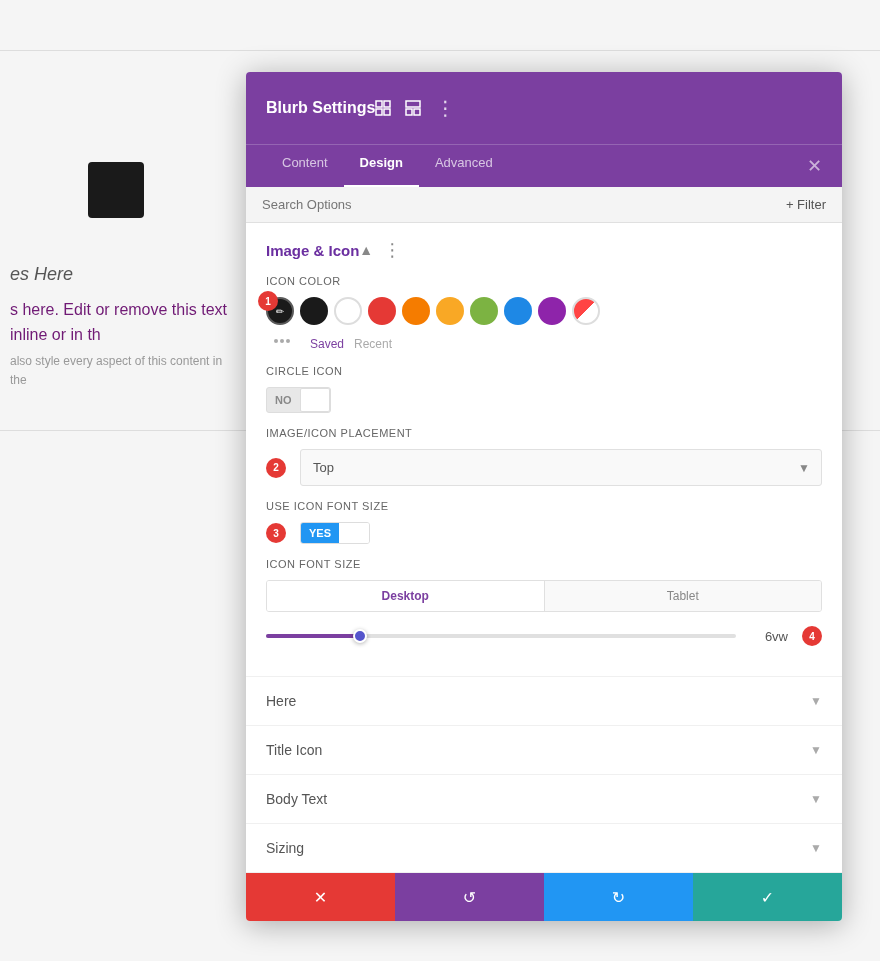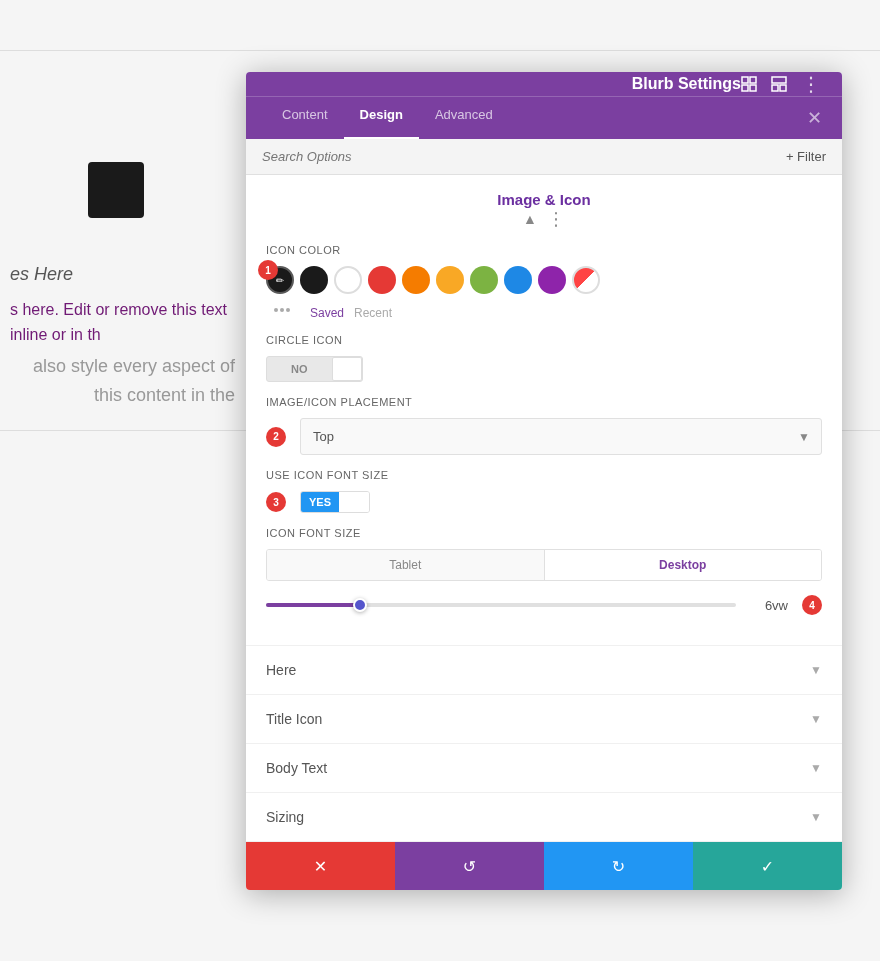--- a/index.html
+++ b/index.html
@@ -48,24 +48,24 @@
       width: 596px;
       background: #fff;
       border-radius: 4px;
       box-shadow: 0 4px 30px rgba(0,0,0,0.3);
       overflow: hidden;
     }
 
     
     .modal-header {
       background: #7b3fa0;
-      padding: 0 20px;
-      display: flex;
-      align-items: center;
-      justify-content: flex-end;
+      padding: 24px 20px;
+      display: flex;
+      align-items: center;
+      justify-content: flex-start;
     }
 
     .modal-title {
       color: #fff;
       font-size: 16px;
       font-weight: 600;
     }
 
     .modal-header-icons {
       display: flex;
@@ -132,21 +132,20 @@
       border-bottom: 1px solid #e0e0e0;
     }
 
     .search-input {
       background: transparent;
       border: none;
       outline: none;
       font-size: 13px;
       color: #0369a1;
       flex: 1;
-      font-style: italic;
     }
 
     .filter-btn {
       background: transparent;
       border: none;
       color: #555;
       font-size: 13px;
       cursor: pointer;
       display: flex;
       gap: 4px;
@@ -163,21 +162,20 @@
     .section {
       padding: 16px 20px;
       border-bottom: 1px solid #f0f0f0;
     }
 
     .section-header {
       display: flex;
       align-items: center;
       justify-content: flex-start;
       margin-bottom: 14px;
-      flex-direction: column;
     }
 
     .section-title {
       color: #6b2fa0;
       font-size: 15px;
       font-weight: 600;
     }
 
     .section-controls {
       display: flex;
@@ -290,21 +288,21 @@
     .toggle-switch {
       display: flex;
       align-items: center;
       background: #e8e8e8;
       border-radius: 3px;
       overflow: hidden;
       border: 1px solid #ddd;
     }
 
     .toggle-label-no {
-      padding: 4px 24px;
+      padding: 4px 8px;
       font-size: 11px;
       color: #888;
       font-weight: 600;
     }
 
     .toggle-thumb {
       width: 30px;
       height: 24px;
       background: #fff;
       border: 1px solid #ddd;
@@ -535,21 +533,21 @@
 
 <div class="page-bg">
   <div class="h-line-top" style="top: 50px;"></div>
   <div class="h-line-top" style="top: 430px;"></div>
 
   <div class="bg-black-box"></div>
 
   <div class="bg-text-lines">
     <div style="font-size:18px; color:#555; margin-bottom:8px;font-style:italic;">es Here</div>
     <div style="font-size:16px; color:#701a75; margin-bottom:4px;">s here. Edit or remove this text inline or in th</div>
-    <div style="font-size:18px; color:#999; margin-bottom:4px;text-align:right;">also style every aspect of this content in the</div>
+    <div style="font-size:12px; color:#999; margin-bottom:4px;">also style every aspect of this content in the</div>
   </div>
 </div>
 
 <div class="modal">
 
   <div class="modal-header">
     <span class="modal-title">Blurb Settings</span>
     <div class="modal-header-icons">
       <span class="modal-header-icon">
         <svg width="16" height="16" viewBox="0 0 16 16" fill="none">
@@ -663,22 +661,22 @@
           <div class="yes-no-toggle">
             <span class="yes-part">YES</span>
             <span class="no-part"></span>
           </div>
         </div>
       </div>
 
       <div class="field-group">
         <div class="field-label">Icon Font Size</div>
         <div class="device-tabs">
+          <div class="device-tab active">Desktop</div>
           <div class="device-tab">Tablet</div>
-          <div class="device-tab active">Desktop</div>
         </div>
         <div style="position:relative;">
           <div class="slider-row">
             <div class="slider-track">
               <div class="slider-fill"></div>
               <div class="slider-thumb"></div>
             </div>
             <span class="slider-value">6vw</span>
             <div class="num-badge-4" style="position:relative; width:20px; height:20px; border-radius:50%; background:#e53935; color:#fff; font-size:10px; font-weight:700; display:flex; align-items:center; justify-content:center; right:auto; top:auto; margin-left:2px;">4</div>
           </div>

